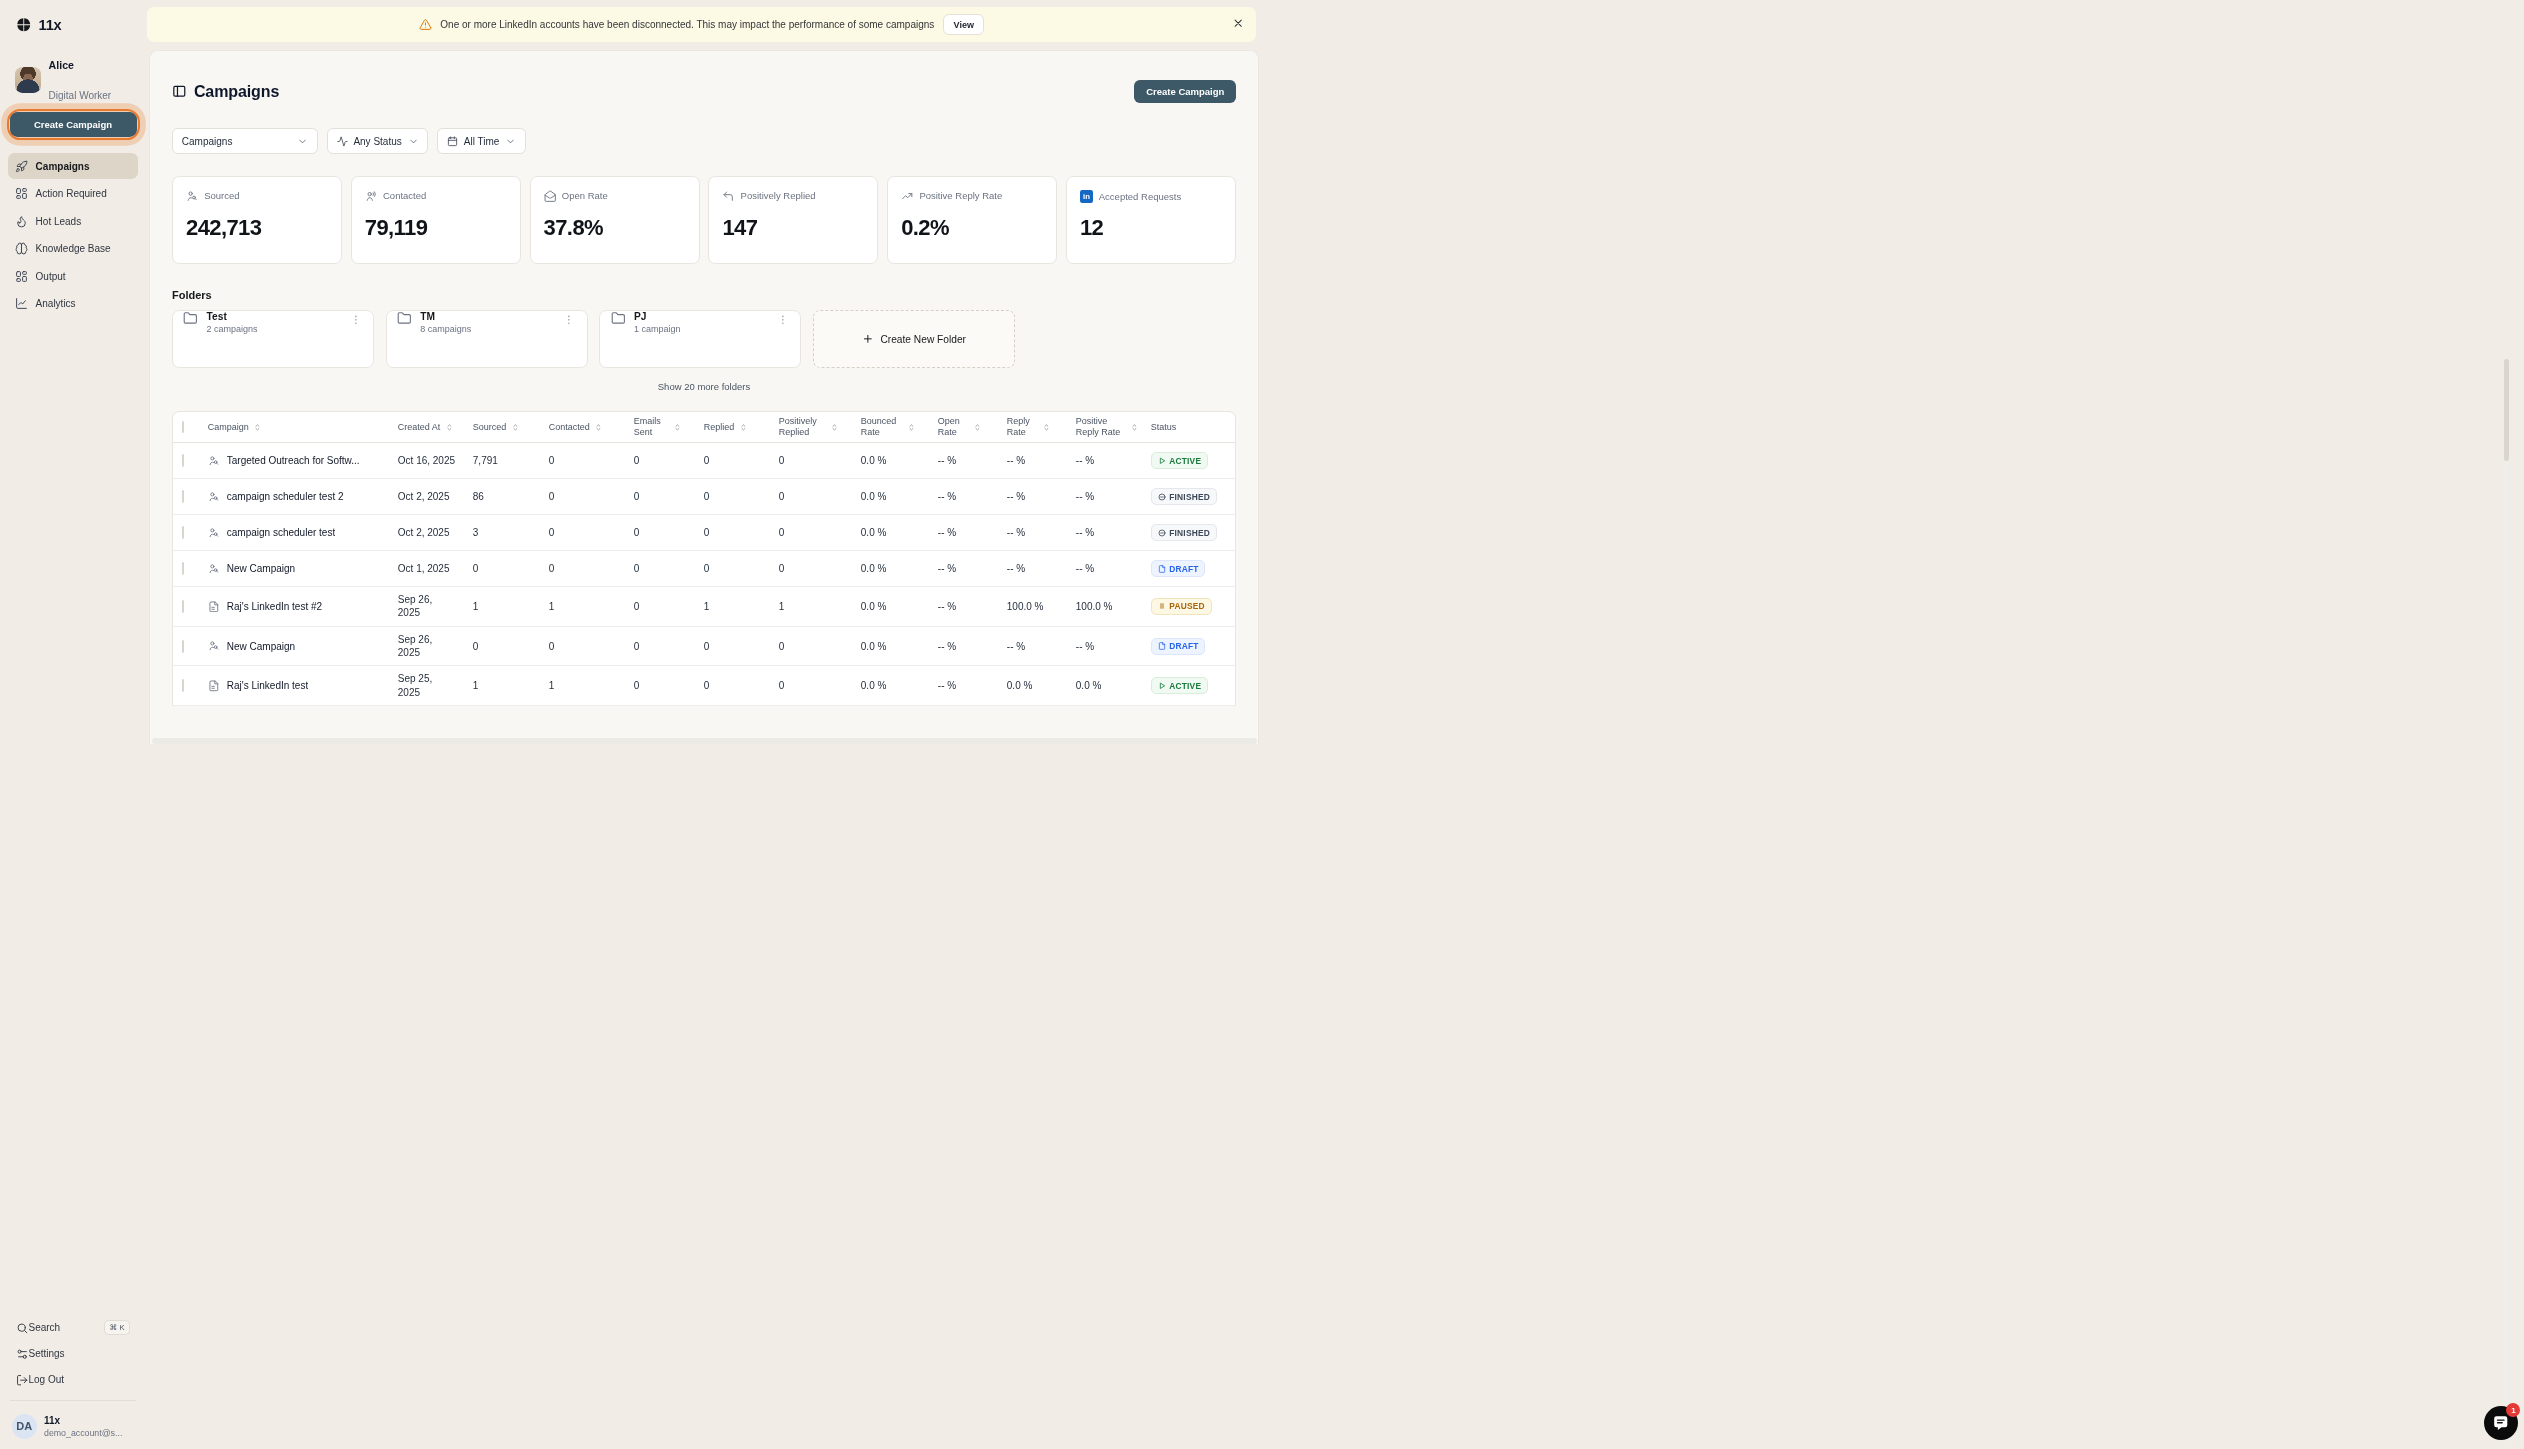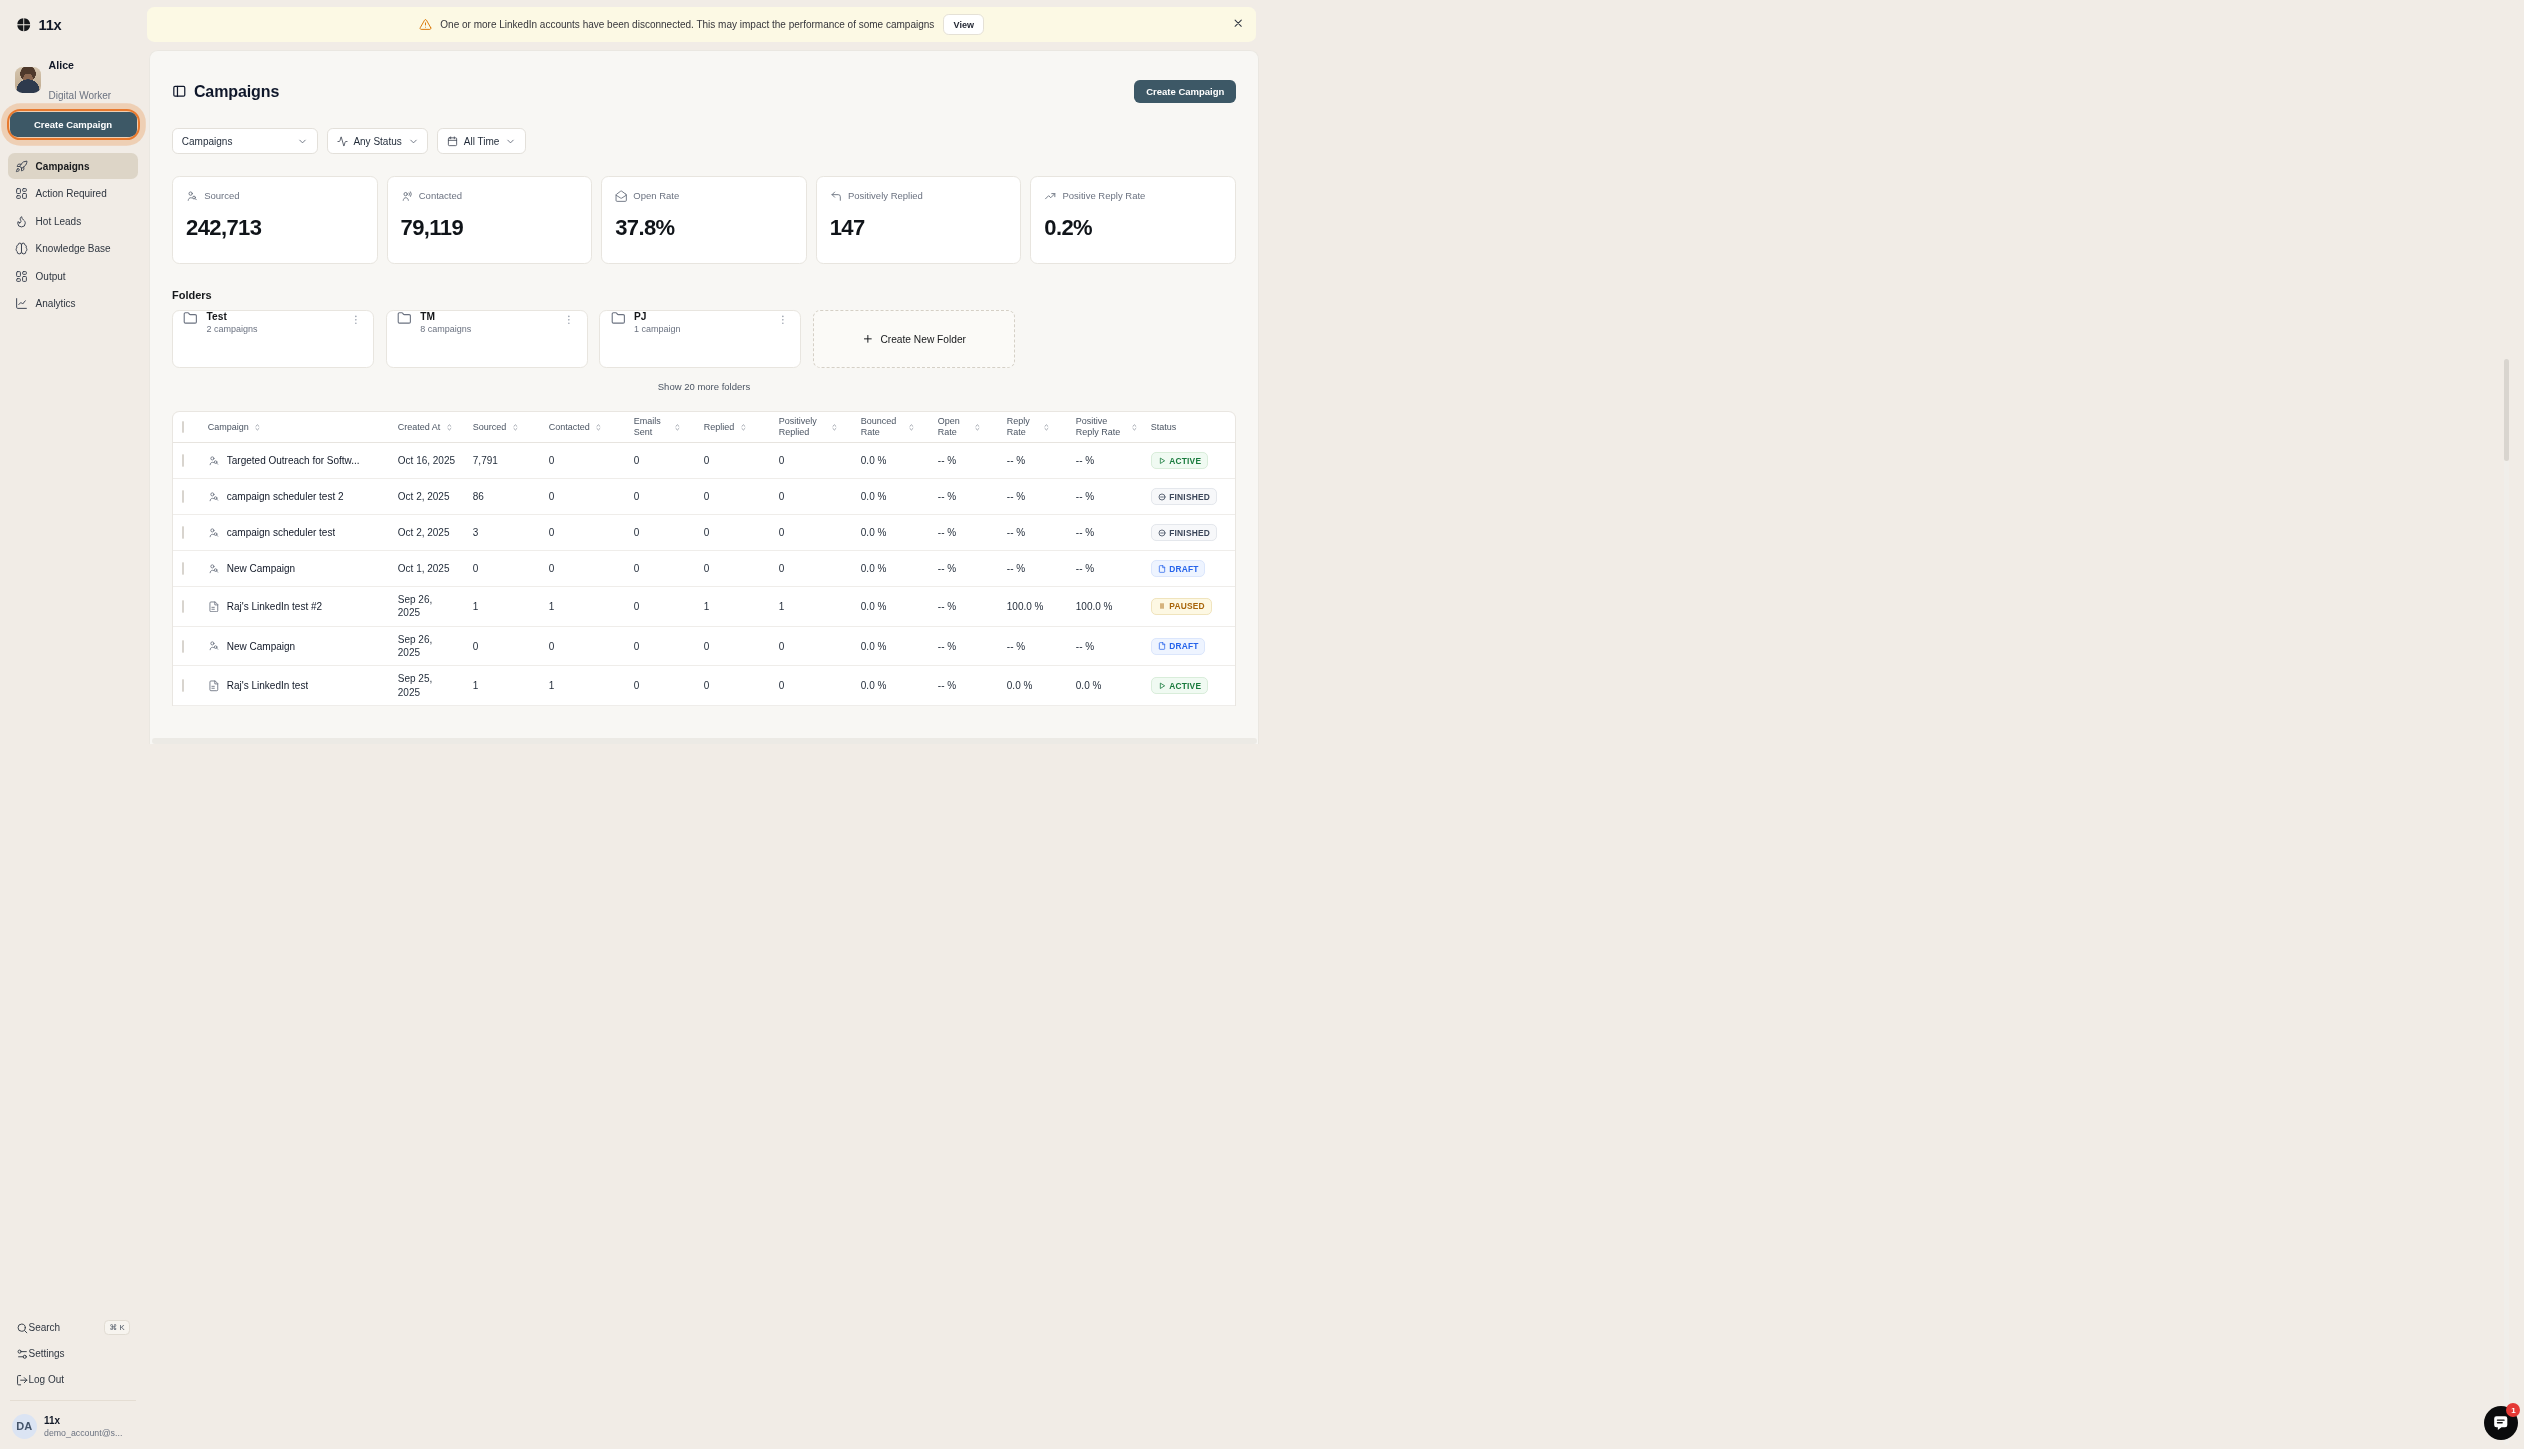--- a/index.html
+++ b/index.html
@@ -348,20 +348,27 @@
     <div class="stat-card">
       <div class="stat-label">
         <svg class="ic" width="12.4" height="12.4" viewBox="0 0 24 24">
           <polyline points="3 17 9 11 13 15 21 7"></polyline>
             <polyline points="15 7 21 7 21 13"></polyline>
         </svg>
         <span>Positive Reply Rate</span>
       </div>
       <div class="stat-value">0.2%</div>
     </div>
+    <div class="stat-card">
+      <div class="stat-label">
+        <span class="li-badge">in</span>
+        <span>Accepted Requests</span>
+      </div>
+      <div class="stat-value">12</div>
+    </div>
   </div>
 
   <div class="folders-title">Folders</div>
   <div class="folder-row">
     <div style="display:flex;gap:11.7px;">
 
         <div class="folder-card">
           <span class="folder-ic">
             <svg class="ic" width="14.6" height="14.6" viewBox="0 0 24 24">
               <path d="M20 20a2 2 0 0 0 2-2V8a2 2 0 0 0-2-2h-7.9a2 2 0 0 1-1.69-.9L9.6 3.9A2 2 0 0 0 7.93 3H4a2 2 0 0 0-2 2v13a2 2 0 0 0 2 2Z"></path>

